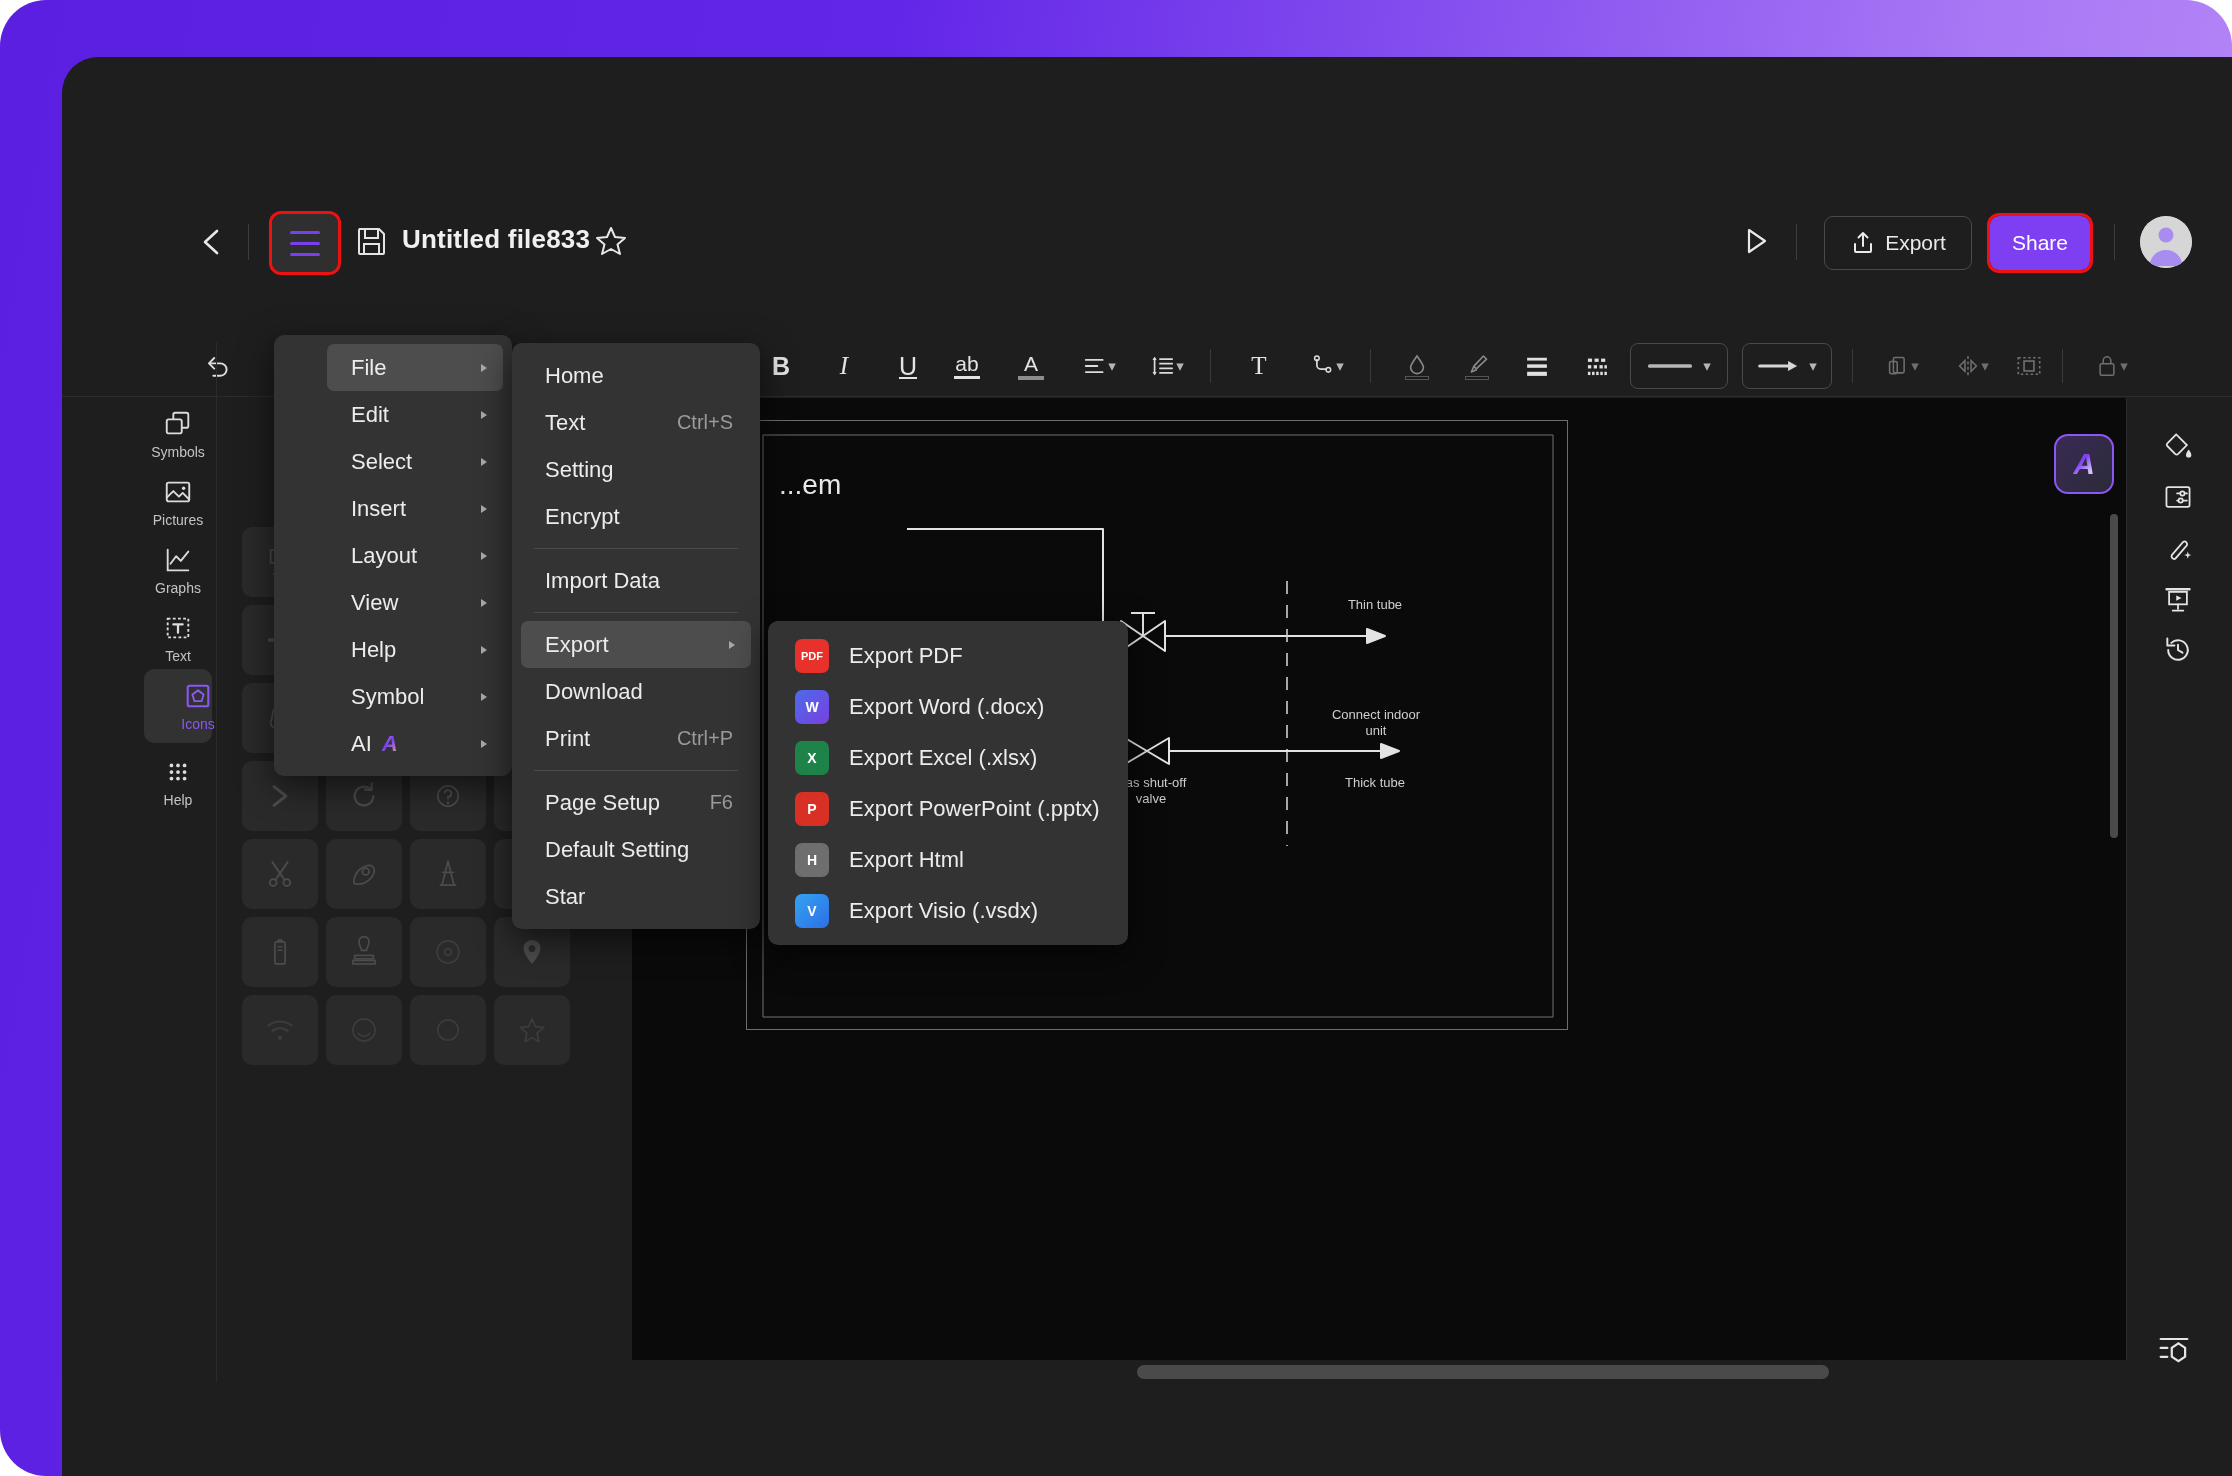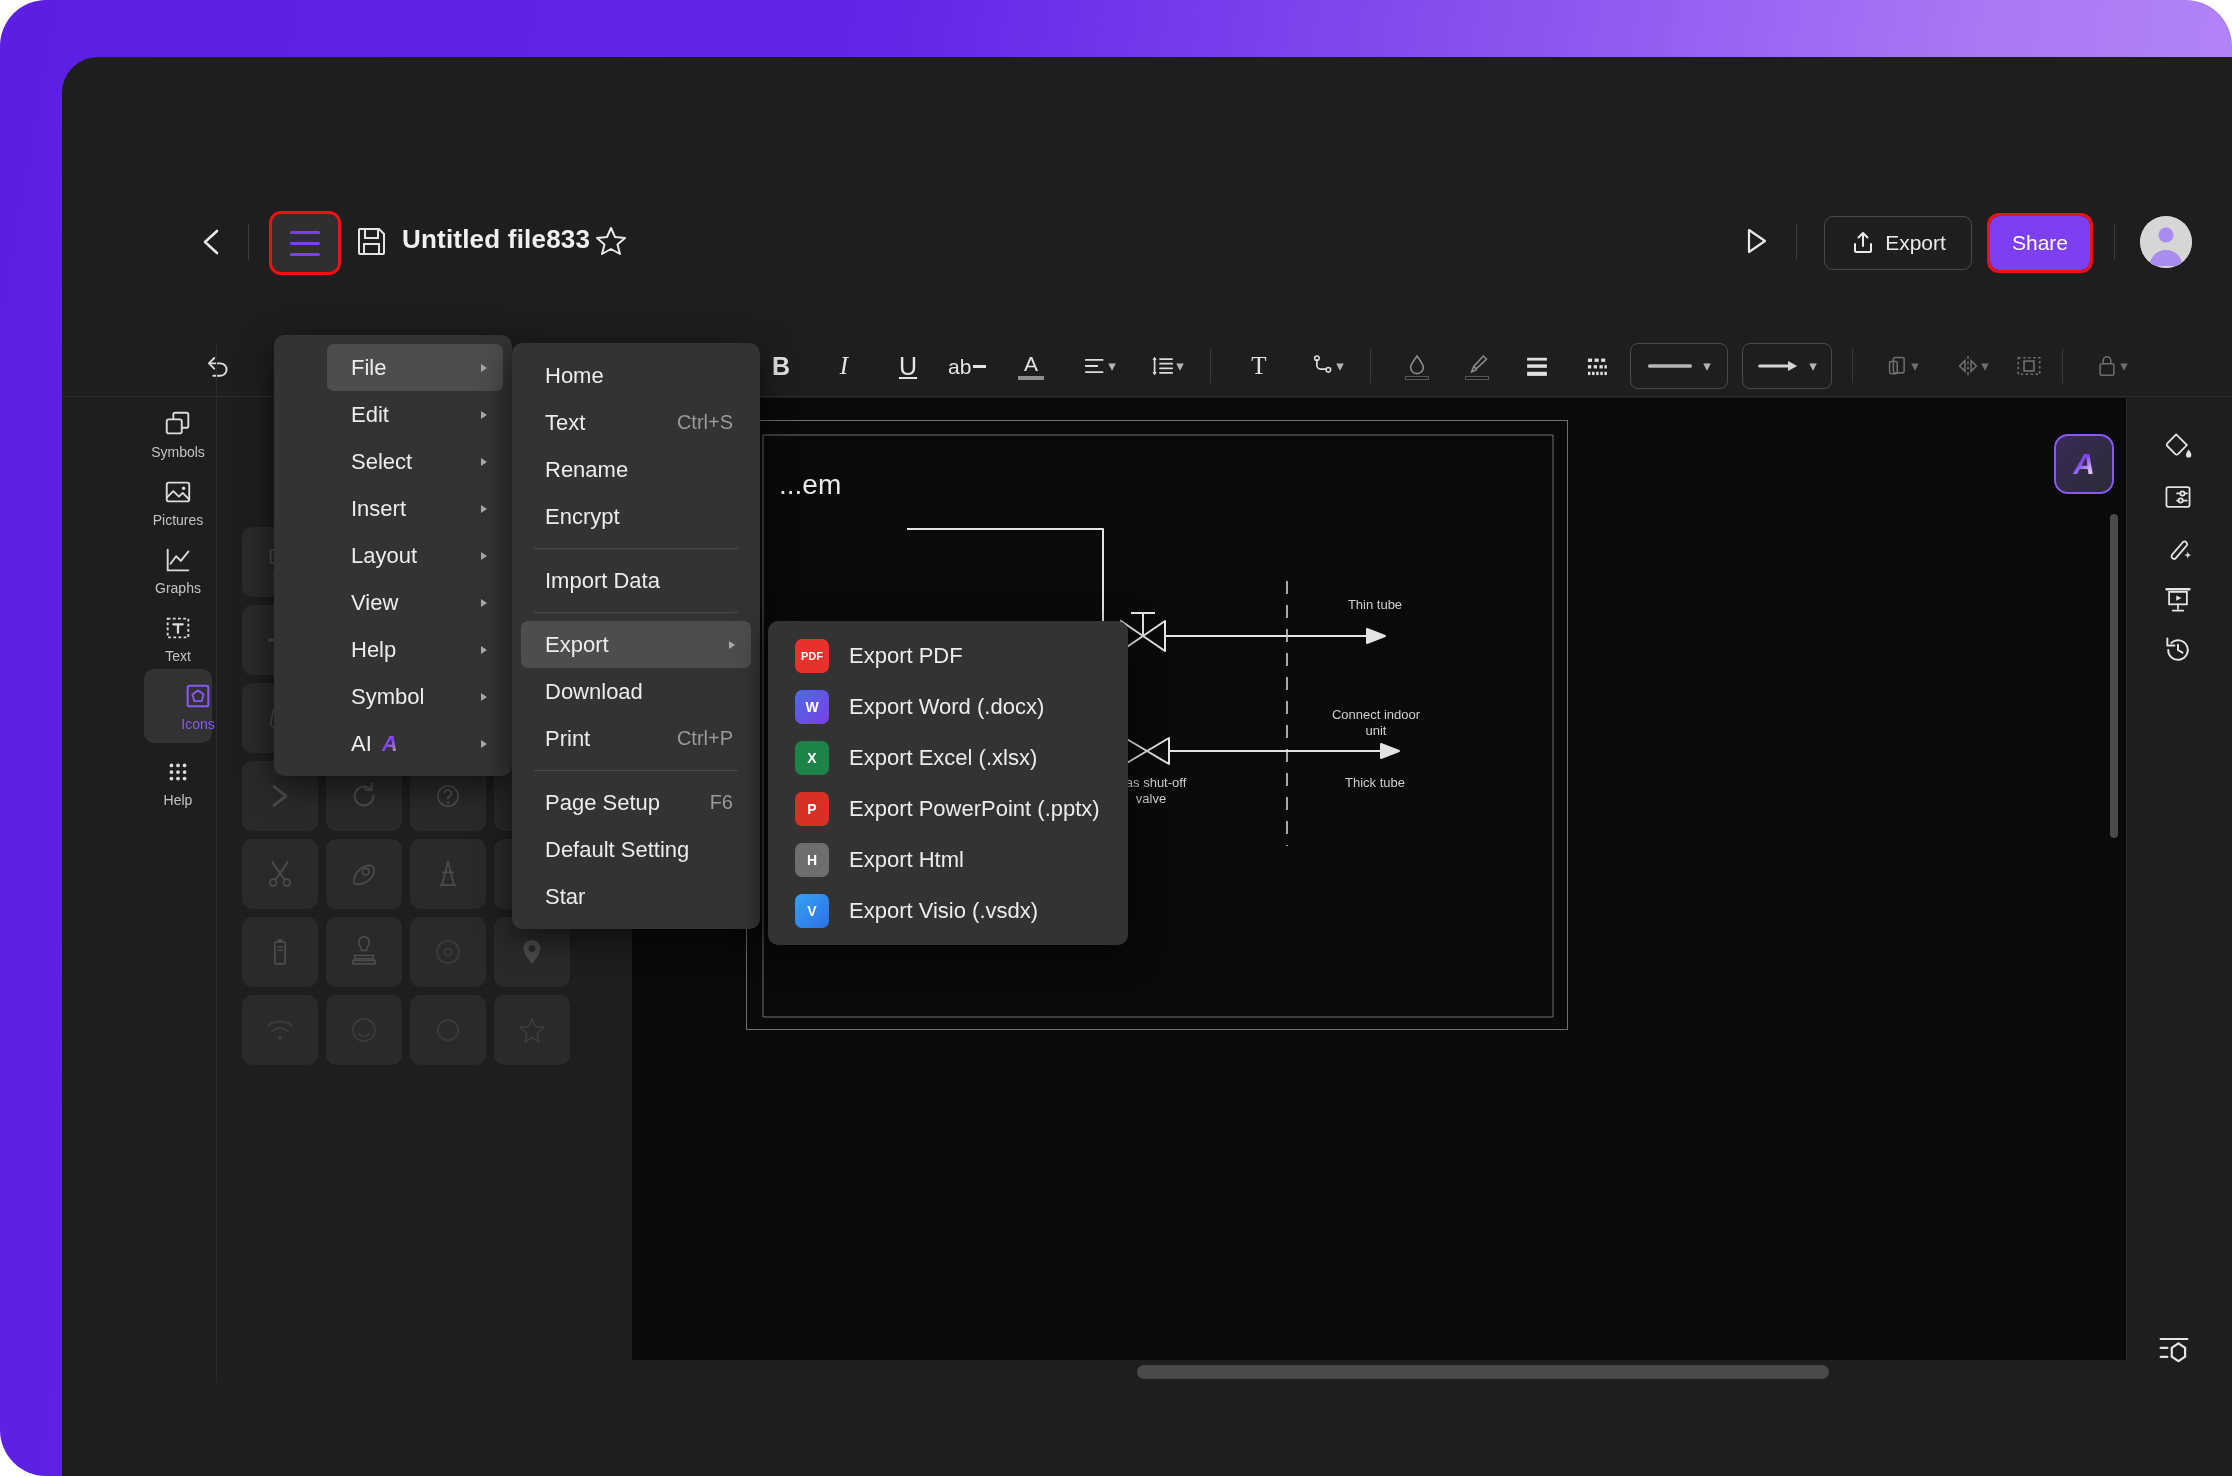--- a/index.html
+++ b/index.html
@@ -286,21 +286,21 @@
       <div class="tb-icon" style="left:135px;">
         <svg viewBox="0 0 34 34" width="30" height="30">
           <path d="M10 14h12a7 7 0 0 1 0 14h-8" fill="none" stroke="#dcdcdc" stroke-width="2.2" stroke-linecap="round"></path>
           <polyline points="15,8 9,14 15,20" fill="none" stroke="#dcdcdc" stroke-width="2.2" stroke-linecap="round" stroke-linejoin="round"></polyline>
         </svg>
       </div>
 
       <div class="tb-icon tb-txt" style="left:700px;font-weight:bold;">B</div>
       <div class="tb-icon tb-txt" style="left:763px;font-style:italic;font-family:'Liberation Serif',serif;">I</div>
       <div class="tb-icon tb-txt" style="left:827px;text-decoration:underline;">U</div>
-      <div class="tb-icon" style="left:886px;flex-direction:row;gap:2px;">
+      <div class="tb-icon" style="left:886px;flex-direction:column;gap:2px;">
         <span style="font-size:21px;color:#e3e3e3;line-height:1;">ab</span>
         <span style="display:block;width:26px;height:3px;background:#e3e3e3;"></span>
       </div>
       <div class="tb-icon" style="left:950px;flex-direction:column;gap:2px;">
         <span style="font-size:21px;color:#e3e3e3;line-height:1;">A</span>
         <span style="display:block;width:26px;height:4px;background:#8d8d8d;"></span>
       </div>
       <div class="tb-icon" style="left:1010px;width:54px;">
         <svg viewBox="0 0 34 34" width="26" height="26">
           <g stroke="#dcdcdc" stroke-width="2.4" stroke-linecap="round">
@@ -841,21 +841,21 @@
 
     <div class="menu m2">
       <div class="mi">
         <span>Home</span>
       </div>
       <div class="mi">
         <span>Text</span>
         <span class="sc">Ctrl+S</span>
       </div>
       <div class="mi">
-        <span>Rename</span>
+        <span>Setting</span>
       </div>
       <div class="mi">
         <span>Encrypt</span>
       </div>
       <div class="msep"></div>
       <div class="mi">
         <span>Import Data</span>
       </div>
       <div class="msep"></div>
       <div class="mi sel">

